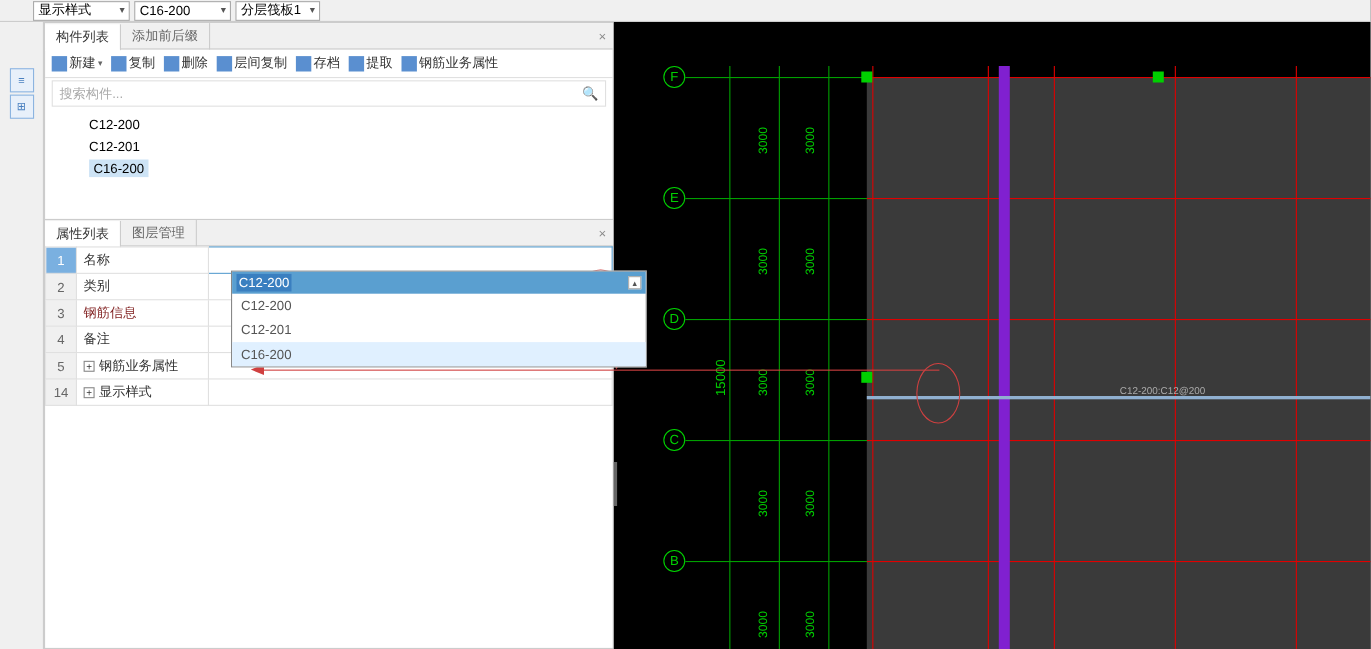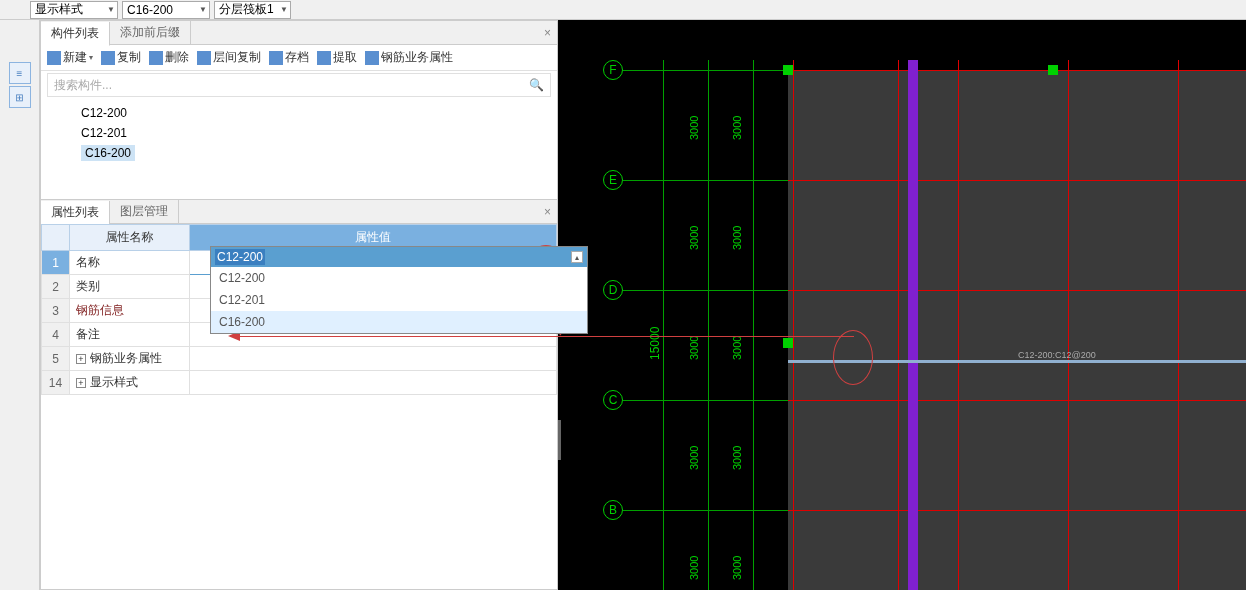--- a/index.html
+++ b/index.html
@@ -161,25 +161,20 @@
 
     <div class="panel prop-panel" style="position:relative;">
       <div class="panel-header">
         <div class="tab active">属性列表</div>
         <div class="tab">图层管理</div>
         <div class="close-x">×</div>
       </div>
       <div style="position:relative;">
       <table class="prop-grid">
         <tbody>
-              <tr>
-          <th style="width:28px;"></th>
-          <th>属性名称</th>
-          <th class="val">属性值</th>
-        </tr>
         <tr class="selrow">
           <td class="rownum sel">1</td>
           <td class="pname">名称</td>
           <td class="pval"></td>
         </tr>
         <tr>
           <td class="rownum">2</td>
           <td class="pname">类别</td>
           <td class="pval"></td>
         </tr>

